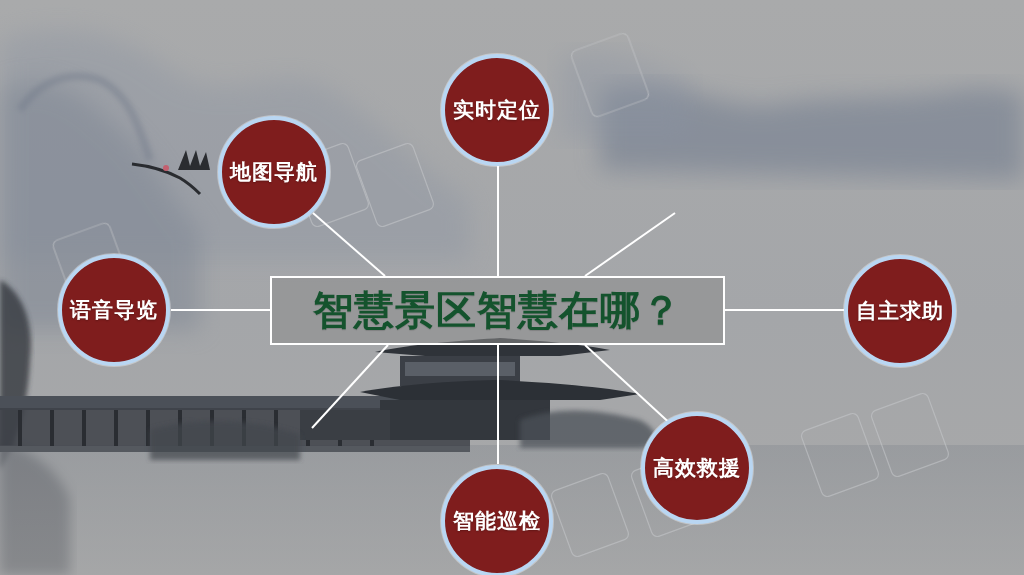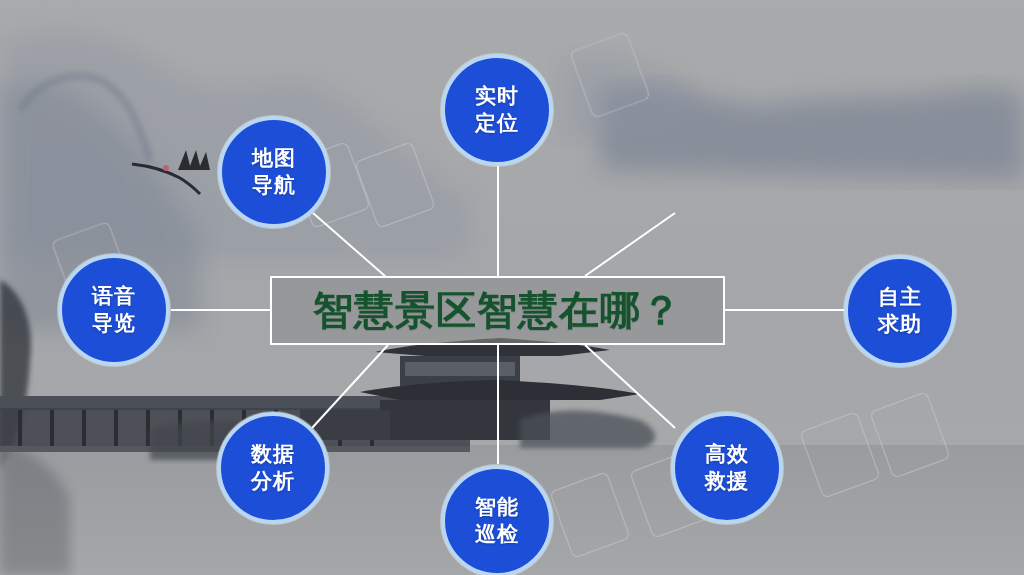--- a/index.html
+++ b/index.html
@@ -21,24 +21,24 @@
       box-sizing: content-box;
     }
     .title-text {
       color: #14532d; font-weight: bold; font-size: 40px; letter-spacing: 1px;
       font-family: "DejaVu Sans", sans-serif;
       text-shadow: 0 1px 1px rgba(0,0,0,0.15);
       white-space: nowrap;
     }
     .node {
       position: absolute; width: 104px; height: 104px; border-radius: 50%;
-      background: #1d4ed8;
+      background: #7f1d1d;
       border: 4px solid #b9d6f2;
       box-shadow: 0 0 0 1px rgba(255,255,255,0.35);
-      display: flex; flex-direction: column; align-items: center; justify-content: center;
+      display: flex; align-items: center; justify-content: center;
       cursor: pointer;
     }
     .node-line {
       color: #ffffff; font-weight: bold; font-size: 21px; line-height: 27px; letter-spacing: 1px;
       text-shadow: 0 1px 2px rgba(0,0,0,0.25);
       font-family: "DejaVu Sans", sans-serif;
     }
   </style>
 </head>
 <body>
@@ -153,34 +153,30 @@
     <span class="node-line">实时</span>
     <span class="node-line">定位</span>
   </div>
 
 
   <div class="node" style="left:844px; top:255px;justify-content:center;">
     <span class="node-line">自主</span>
     <span class="node-line">求助</span>
   </div>
 
-  <div class="node" style="left:671px; top:412px;">
+  <div class="node" style="left:641px; top:412px;">
     <span class="node-line">高效</span>
     <span class="node-line">救援</span>
   </div>
 
   <div class="node" style="left:441px; top:465px;">
     <span class="node-line">智能</span>
     <span class="node-line">巡检</span>
   </div>
 
-  <div class="node" style="left:217px; top:412px;">
-    <span class="node-line">数据</span>
-    <span class="node-line">分析</span>
-  </div>
 
   <div class="node" style="left:58px; top:254px;">
     <span class="node-line">语音</span>
     <span class="node-line">导览</span>
   </div>
 
   <div class="node" style="left:218px; top:116px;">
     <span class="node-line">地图</span>
     <span class="node-line">导航</span>
   </div>

